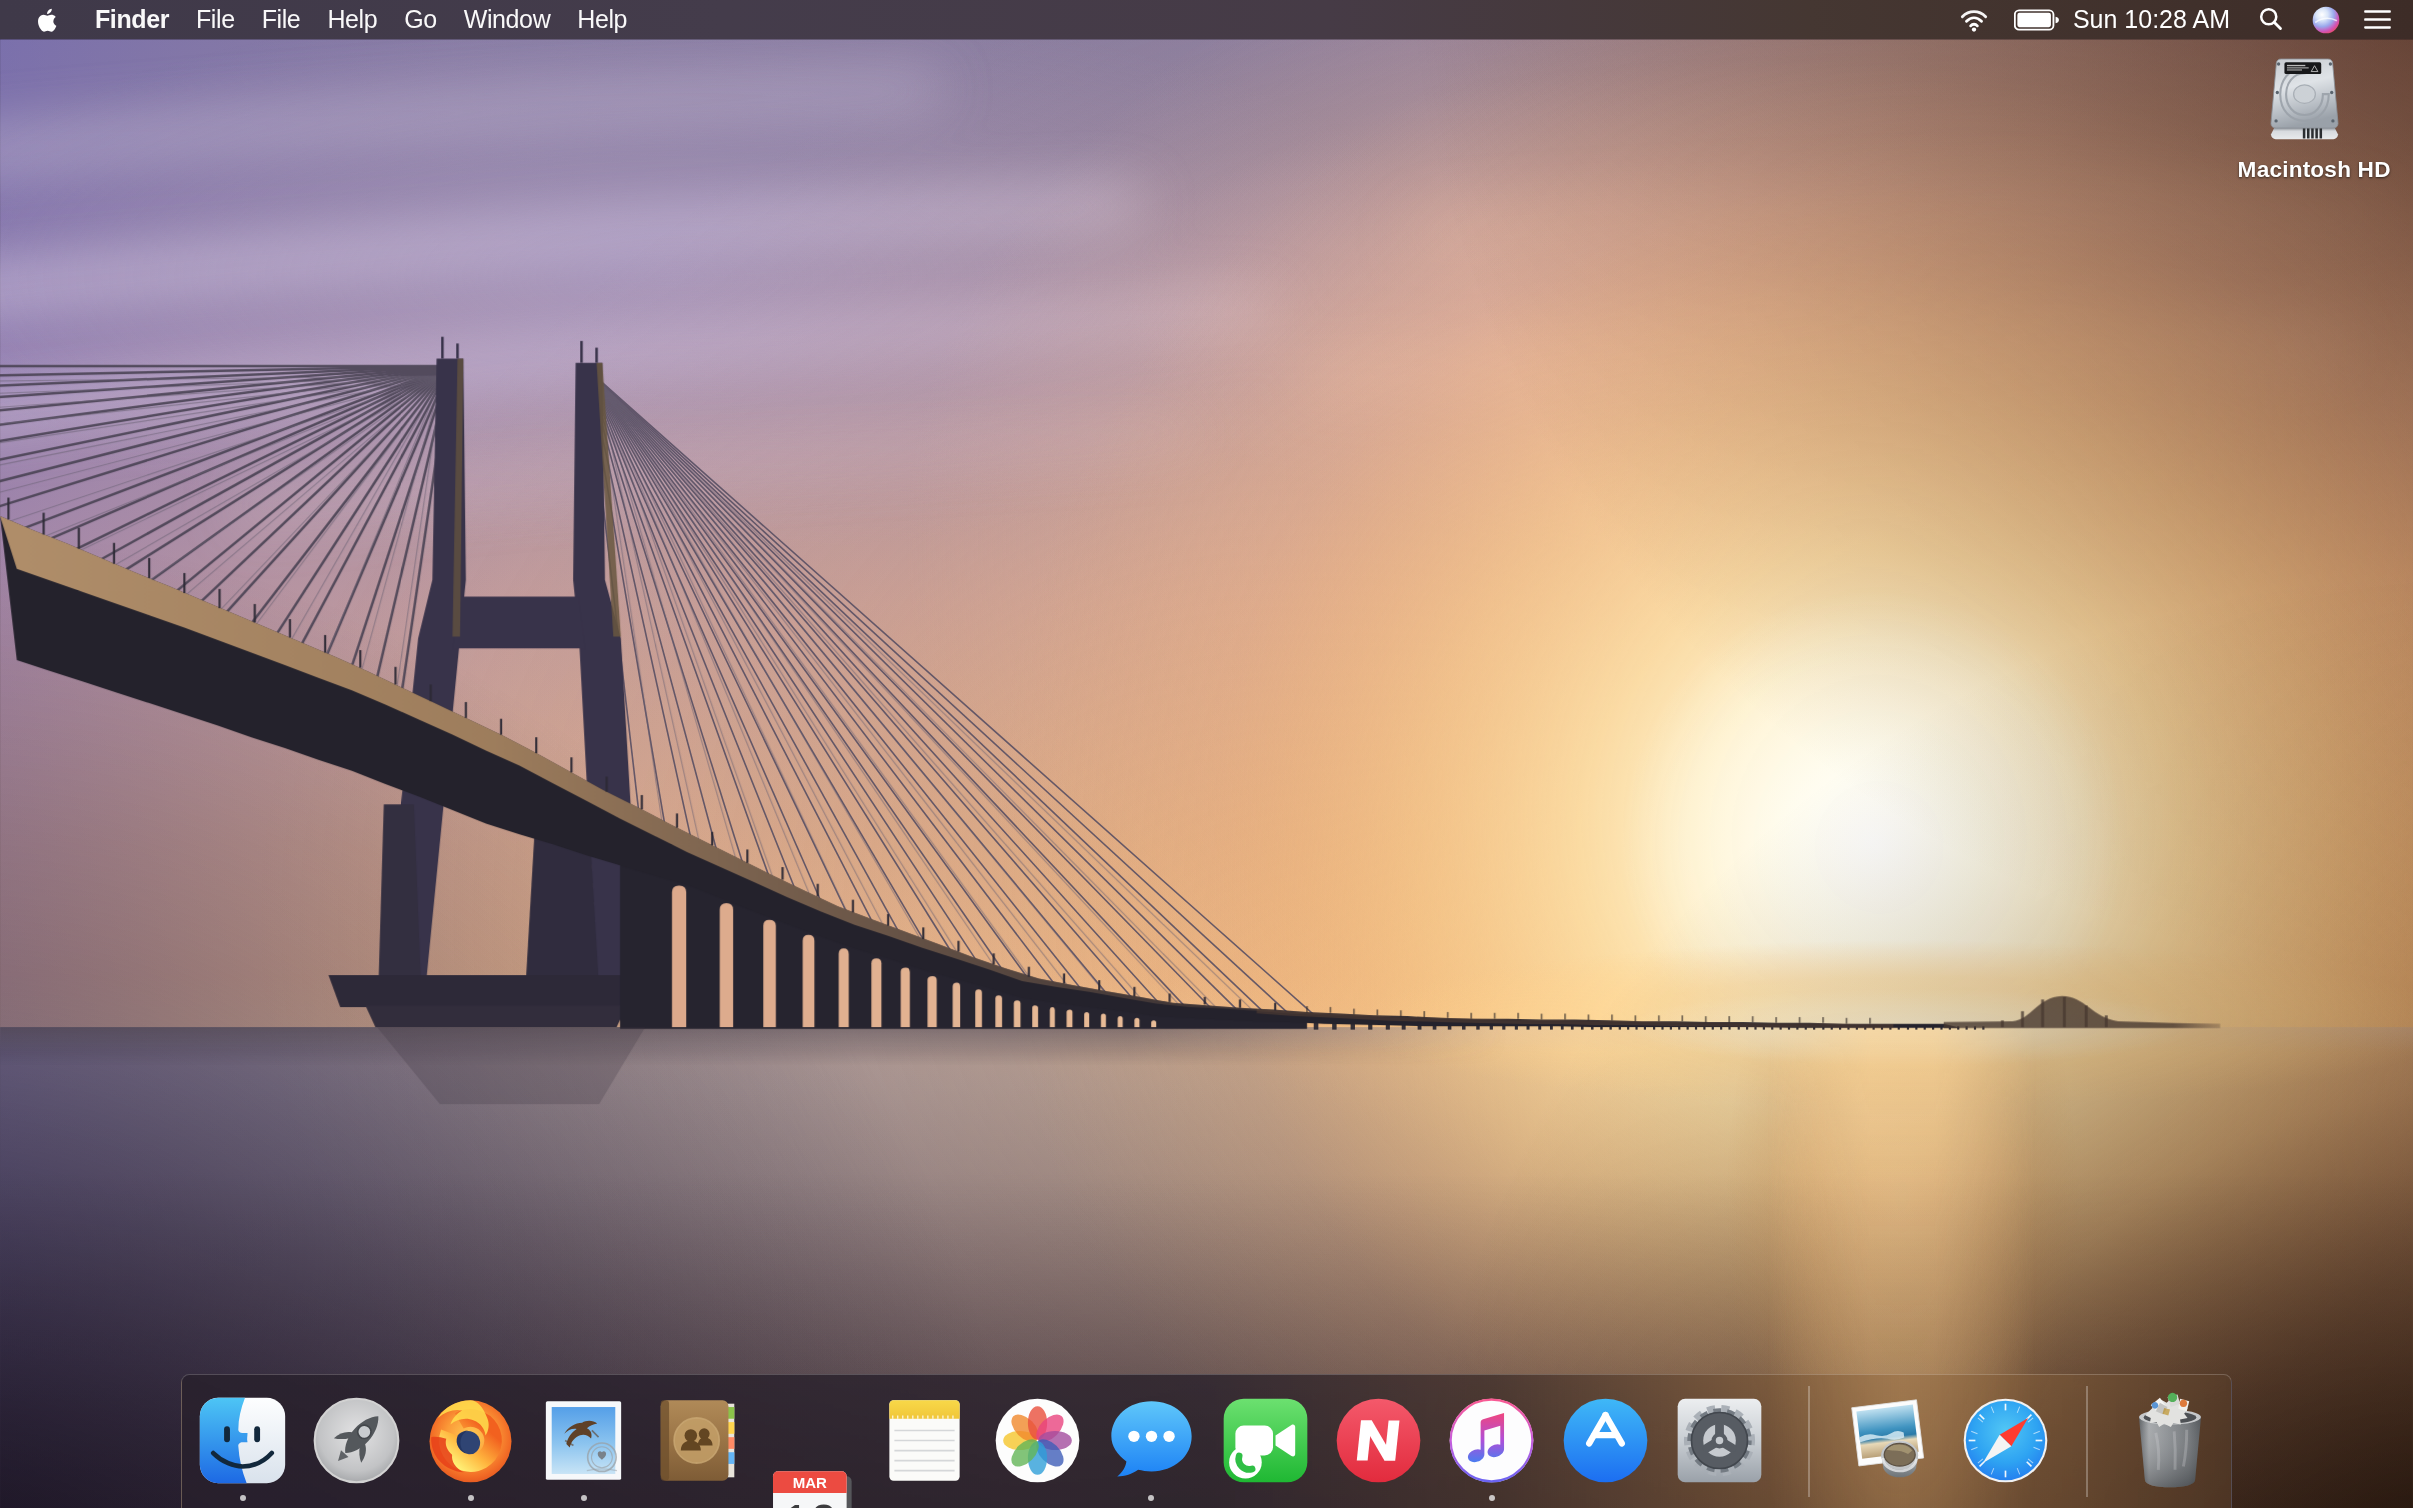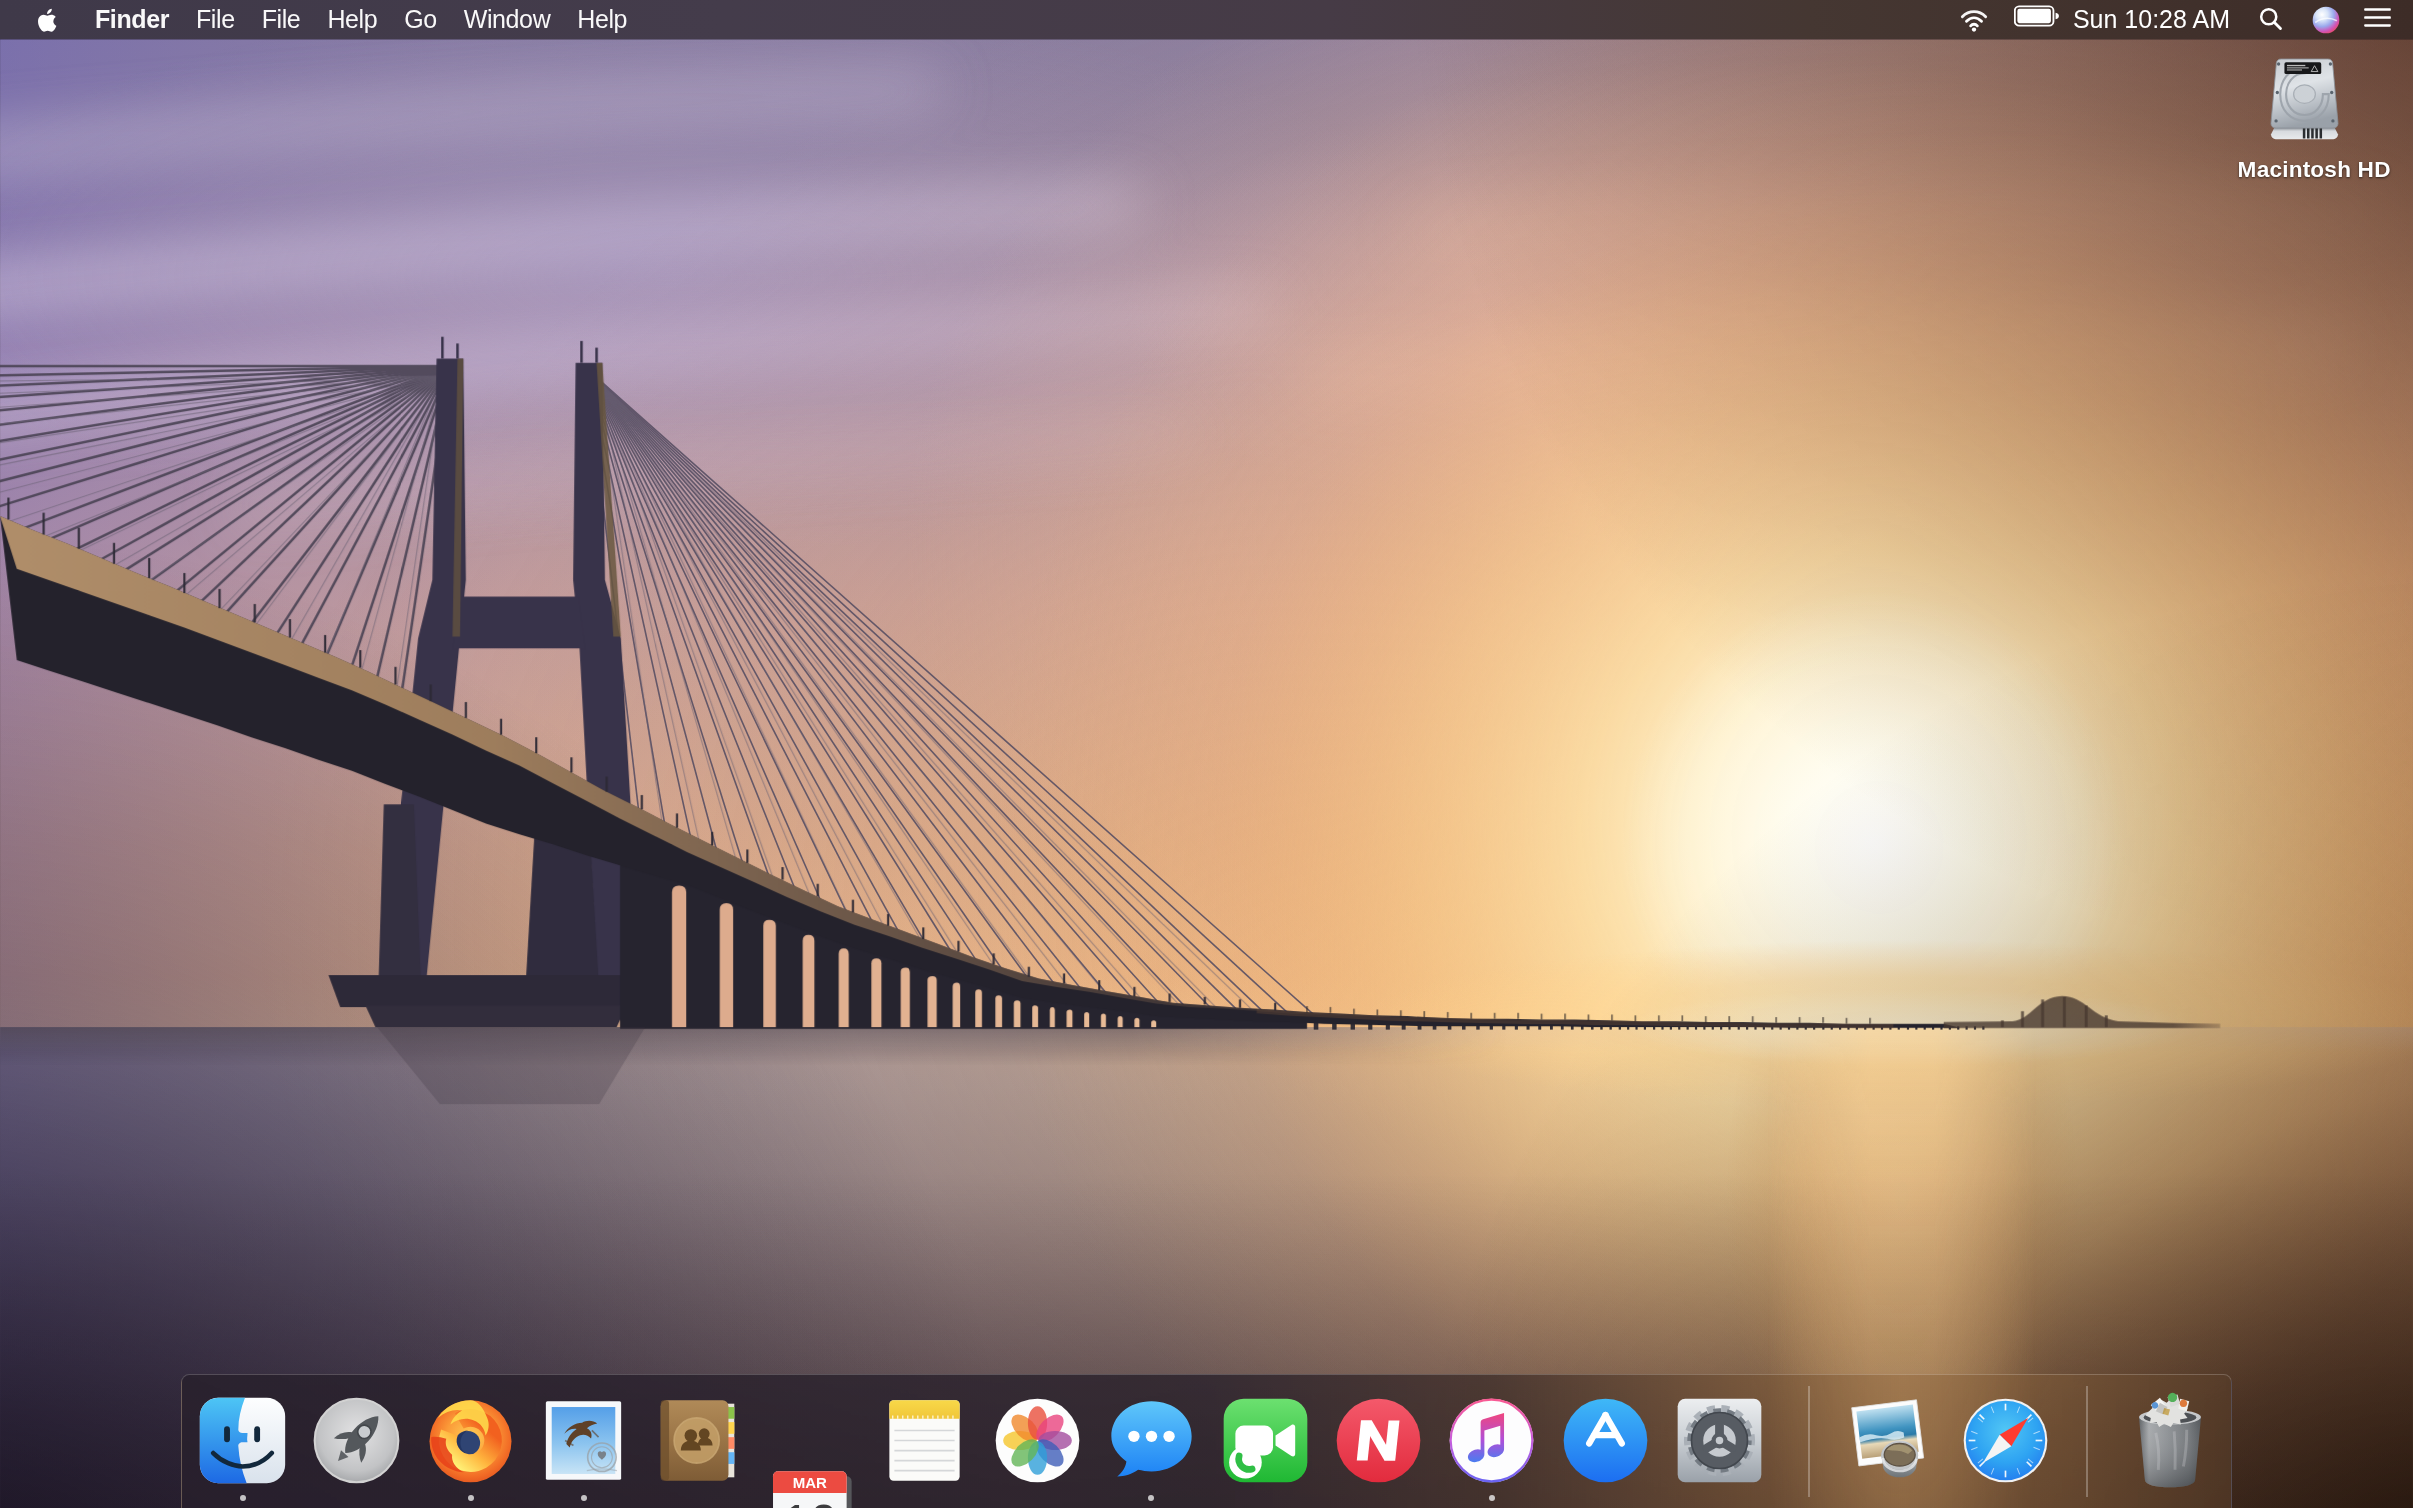--- a/index.html
+++ b/index.html
@@ -3,21 +3,21 @@
 *{margin:0;padding:0;box-sizing:border-box}
 html,body{width:2413px;height:1508px;overflow:hidden;background:#000;font-family:"Liberation Sans",sans-serif}
 .stage{position:absolute;inset:0;width:2413px;height:1508px;overflow:hidden}
 .menubar{position:absolute;left:0;top:0;width:2413px;height:39px;display:flex;align-items:center;
  background:linear-gradient(90deg,#3f3949 0%,#443c4b 30%,#463b46 55%,#453732 75%,#3d2c27 100%);
  box-shadow:0 0.8px 0 rgba(20,16,22,0.4);
  color:#ffffff;font-size:25px;}
 .apple{margin-left:35px;margin-top:1.7px}
 .mi{margin-left:27px;opacity:0.97;letter-spacing:-0.4px}
 .mi.b{font-weight:700;margin-left:38px}
-.mright{margin-left:auto;display:flex;margin-right:22px}
+.mright{margin-left:auto;display:flex;align-items:center;margin-right:22px}
 .clock{font-size:25px}
 .hd{position:absolute;left:2256px;top:54px;width:97px;text-align:right}
 .hdlabel{margin-top:2.5px;font-size:22.6px;font-weight:700;color:#fff;text-shadow:0 0.8px 2.5px rgba(0,0,0,0.65);letter-spacing:0.2px;white-space:nowrap;margin-left:-18.4px;width:134px}
 .dock{position:absolute;left:181px;top:1374px;width:2051px;height:134px;border-radius:8.4px 8.4px 0 0;
  border:1.3px solid rgba(255,255,255,0.2);border-bottom:none;
  background:linear-gradient(90deg,rgba(40,32,44,0.80) 0%,rgba(41,33,43,0.80) 50%,rgba(60,44,40,0.74) 64%,rgba(110,78,50,0.60) 76%,rgba(150,108,66,0.52) 84%,rgba(120,86,54,0.58) 92%,rgba(88,62,42,0.64) 100%);}
 .dsep{position:absolute;top:1386px;width:1.7px;height:111px;background:rgba(255,255,255,0.27)}
 .ic{position:absolute}
 .ic svg{position:absolute;left:0;top:0}
 .dot{position:absolute;top:1495px;width:5.9px;height:5.9px;border-radius:50%;background:rgba(235,235,235,0.8)}

